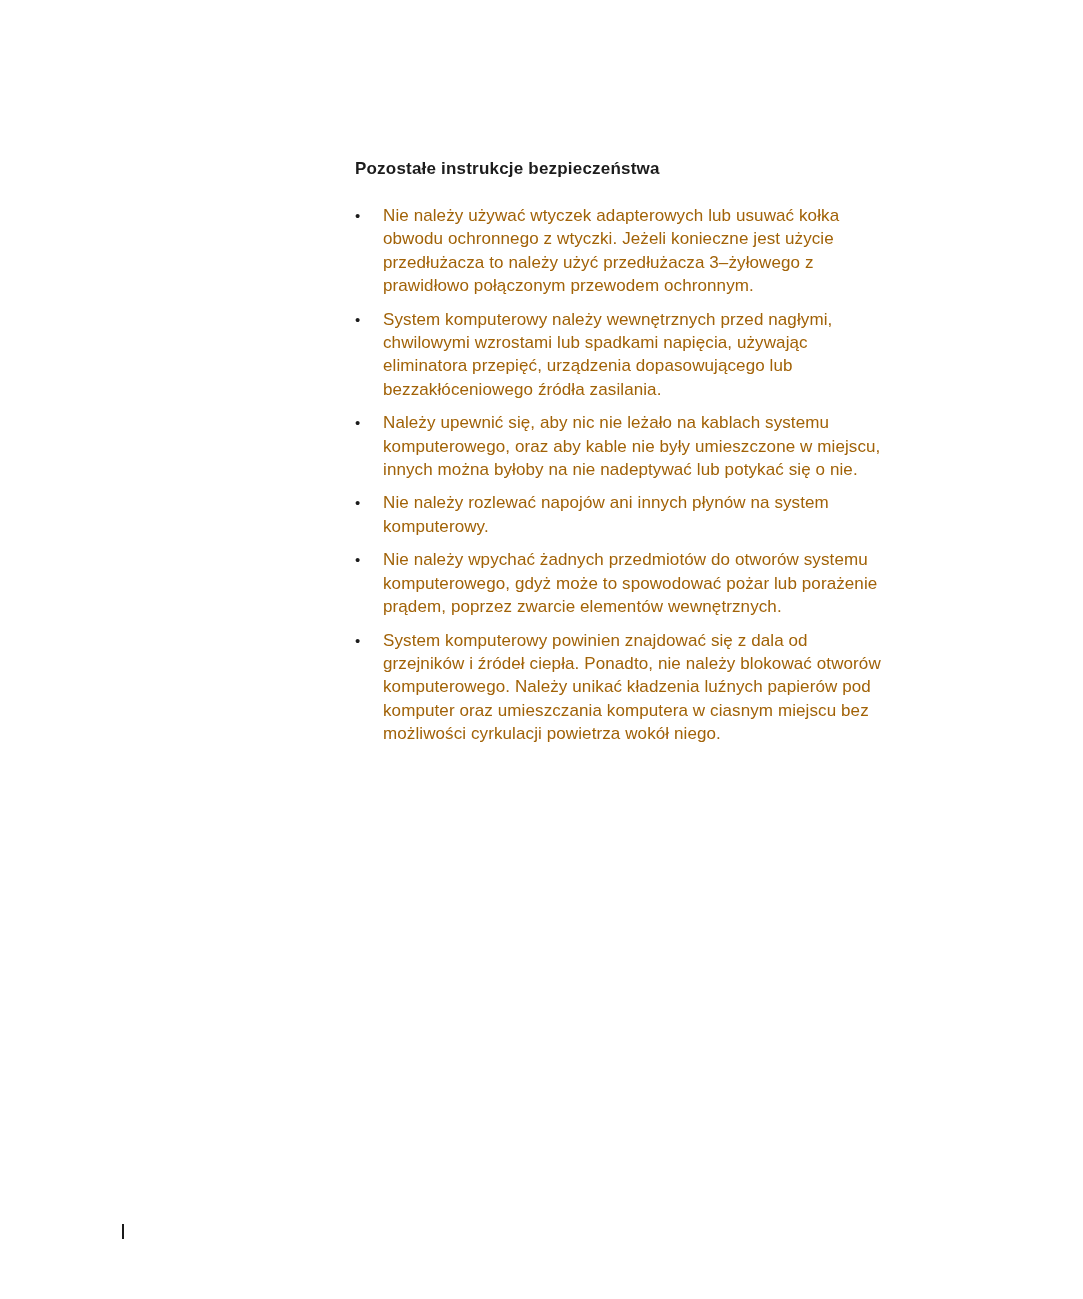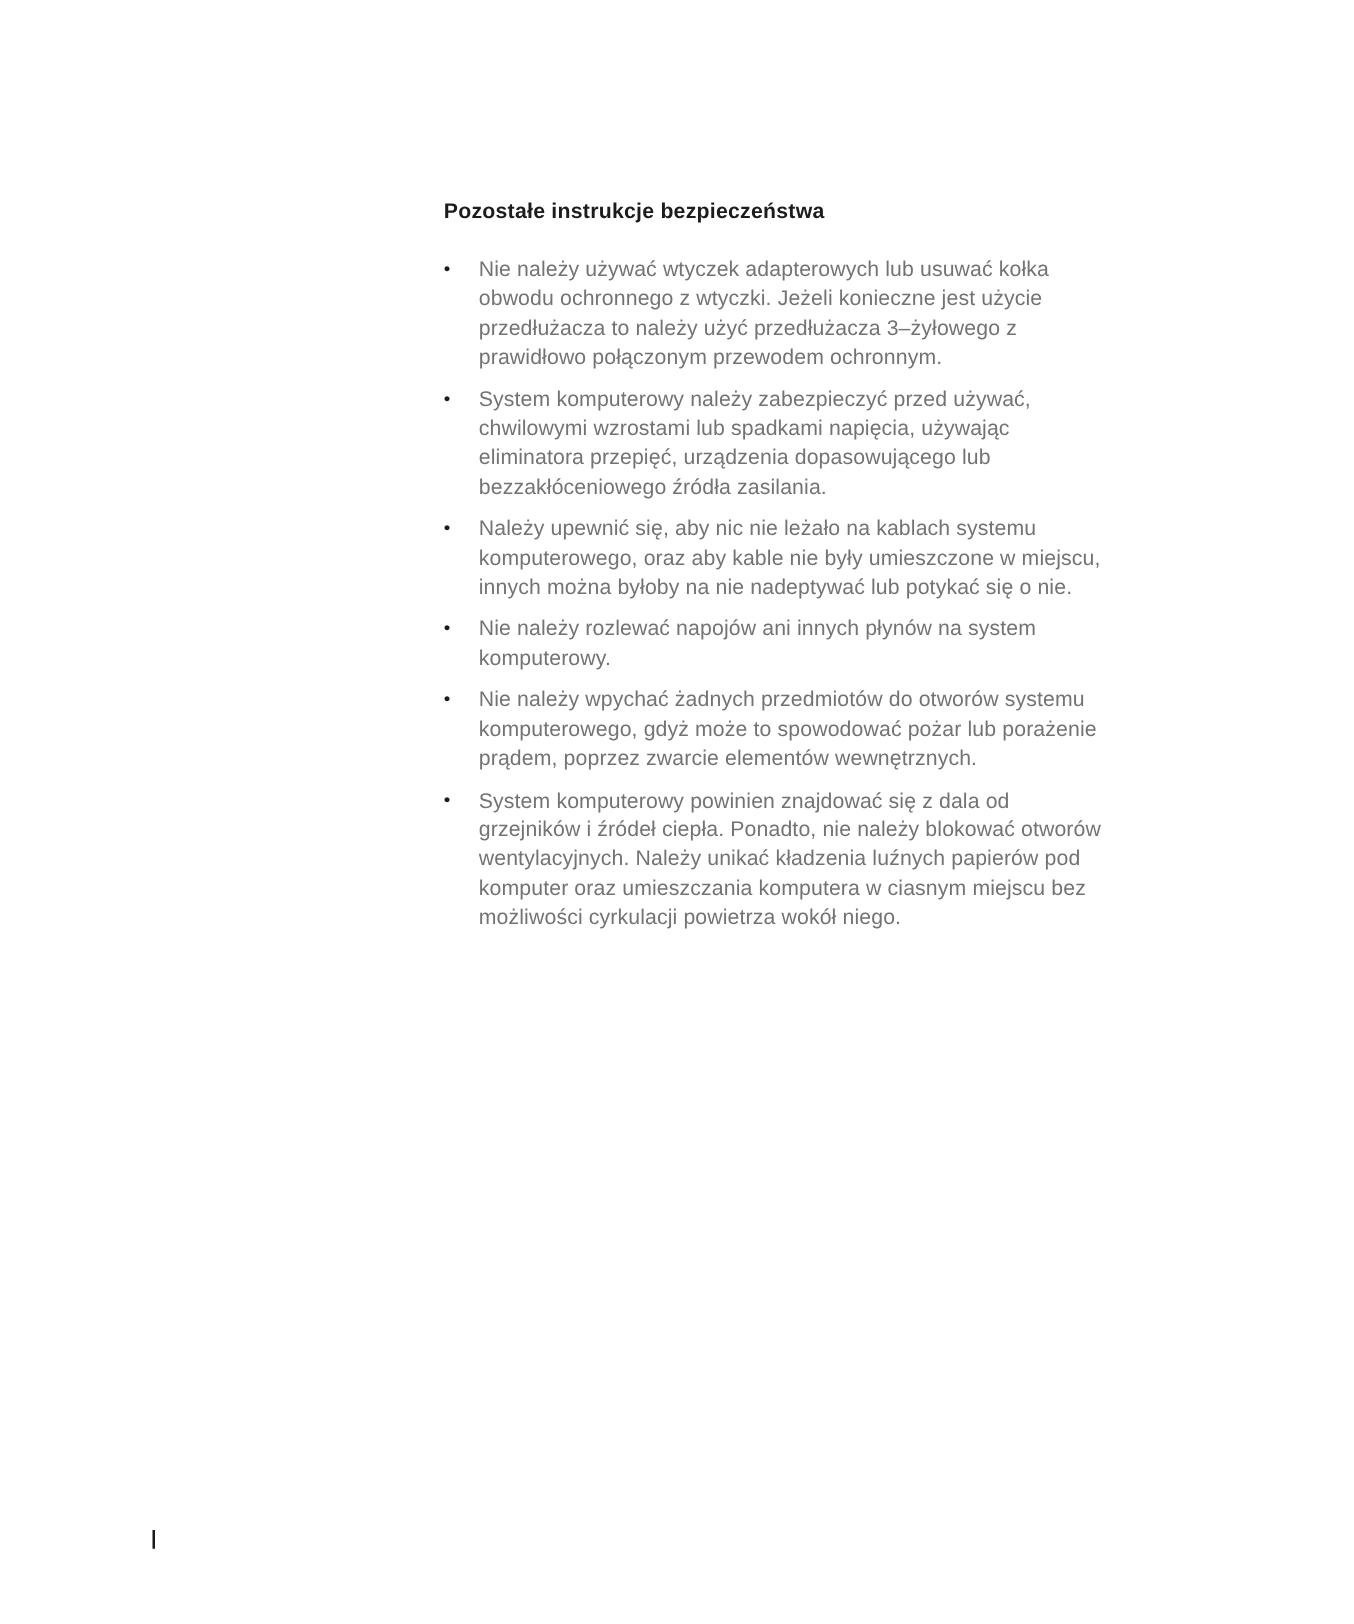--- a/index.html
+++ b/index.html
@@ -42,21 +42,21 @@
     flex: 0 0 28px;
     width: 28px;
     font-size: 15px;
     line-height: 23.4px;
     color: #1c1c1c;
   }
   .bullet-text {
     flex: 1 1 auto;
     font-size: 17px;
     line-height: 23.4px;
-    color: #737373;
+    color: #a16207;
     white-space: pre-line;
     letter-spacing: 0.1px;
   }
   .crop-mark {
     position: absolute;
     left: 122px;
     top: 1224px;
     width: 2px;
     height: 15px;
     background: #1a1a1a;
@@ -74,21 +74,21 @@
     <div class="bullet-item">
       <span class="bullet-marker">•</span>
       <span class="bullet-text">Nie należy używać wtyczek adapterowych lub usuwać kołka
 obwodu ochronnego z wtyczki. Jeżeli konieczne jest użycie
 przedłużacza to należy użyć przedłużacza 3–żyłowego z
 prawidłowo połączonym przewodem ochronnym.</span>
     </div>
 
     <div class="bullet-item">
       <span class="bullet-marker">•</span>
-      <span class="bullet-text">System komputerowy należy zabezpieczyć przed używać,
+      <span class="bullet-text">System komputerowy należy wewnętrznych przed nagłymi,
 chwilowymi wzrostami lub spadkami napięcia, używając
 eliminatora przepięć, urządzenia dopasowującego lub
 bezzakłóceniowego źródła zasilania.</span>
     </div>
 
     <div class="bullet-item">
       <span class="bullet-marker">•</span>
       <span class="bullet-text">Należy upewnić się, aby nic nie leżało na kablach systemu
 komputerowego, oraz aby kable nie były umieszczone w miejscu,
 innych można byłoby na nie nadeptywać lub potykać się o nie.</span>
@@ -104,21 +104,21 @@
       <span class="bullet-marker">•</span>
       <span class="bullet-text">Nie należy wpychać żadnych przedmiotów do otworów systemu
 komputerowego, gdyż może to spowodować pożar lub porażenie
 prądem, poprzez zwarcie elementów wewnętrznych.</span>
     </div>
 
     <div class="bullet-item">
       <span class="bullet-marker">•</span>
       <span class="bullet-text">System komputerowy powinien znajdować się z dala od
 grzejników i źródeł ciepła. Ponadto, nie należy blokować otworów
-wentylacyjnych. Należy unikać kładzenia luźnych papierów pod
+komputerowego. Należy unikać kładzenia luźnych papierów pod
 komputer oraz umieszczania komputera w ciasnym miejscu bez
 możliwości cyrkulacji powietrza wokół niego.</span>
     </div>
 
   </div>
 
   <div class="crop-mark"></div>
 
 </div>
 

